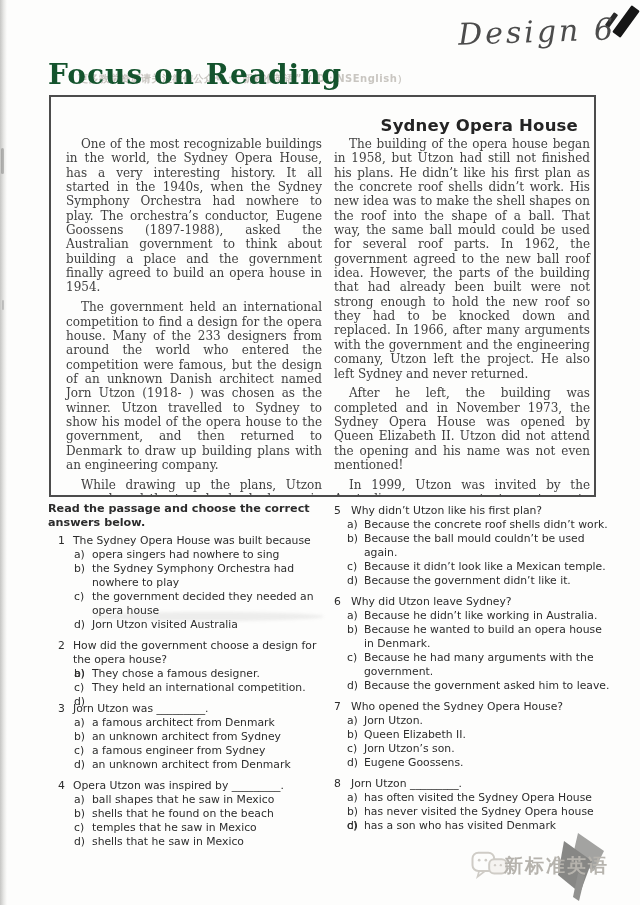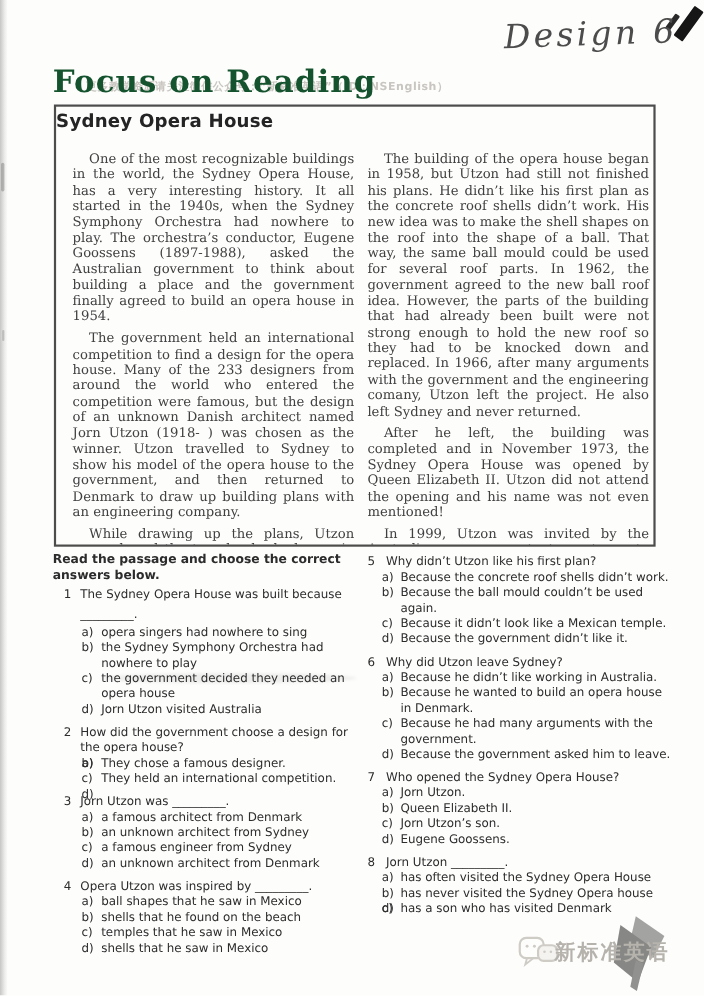--- a/index.html
+++ b/index.html
@@ -30,21 +30,21 @@
   .watermark-top{position:absolute;left:78px;top:72px;width:540px;
     font-family:"DejaVu Sans",sans-serif;font-weight:bold;font-size:10px;
     color:#c9c6c1;letter-spacing:.5px;white-space:nowrap;z-index:1}
   .section-title{position:absolute;left:48px;top:58px;margin:0;
     font-family:"DejaVu Serif",serif;font-size:28px;font-weight:600;
     color:#14532d;letter-spacing:1px;z-index:2}
 
   
   .passage-box{position:absolute;left:49px;top:95px;width:543px;height:398px;
     border:2px solid #4c4c4c;z-index:2;overflow:hidden}
-  .passage-title{position:absolute;top:3px;left:0;right:0;margin:0;text-align:left;
+  .passage-title{position:absolute;top:3px;left:0;right:0;margin:16px;text-align:right;
     font-family:"DejaVu Sans",sans-serif;font-size:16.5px;font-weight:bold;
     color:#242424;letter-spacing:.2px}
   .col{position:absolute;top:40px;width:256px;font-size:12px;line-height:14.35px;
     color:#404040;text-align:justify}
   .col-left{left:15px}
   .col-right{left:283px}
   .para{margin:0 0 5.5px 0;text-indent:15px}
 
   
   .exercise{position:absolute;left:48px;top:502px;width:562px;z-index:2;
@@ -105,21 +105,20 @@
         <p class="para">After he left, the building was completed and in November 1973, the Sydney Opera House was opened by Queen Elizabeth II. Utzon did not attend the opening and his name was not even mentioned!</p>
         <p class="para">In 1999, Utzon was invited by the Australian government to return to Sydney but by then, Utzon was too old to travel. Instead, his son went to see the famous building which his father had designed, but had never visited.</p>
       </div>
   </div>
 
   <div class="exercise">
     <div class="ex-col ex-left">
       <p class="instruction">Read the passage and choose the correct answers below.</p>
     <div class="question">
           <div class="q-head"><span class="q-num">1</span><span class="q-stem">The Sydney Opera House was built because</span></div>
-          <div class="q-blank">_________.</div>
           <div class="option"><span class="opt-label">a)</span><span class="opt-text">opera singers had nowhere to sing</span></div>
           <div class="option"><span class="opt-label">b)</span><span class="opt-text">the Sydney Symphony Orchestra had nowhere to play</span></div>
           <div class="option"><span class="opt-label">c)</span><span class="opt-text">the government decided they needed an opera house</span></div>
           <div class="option"><span class="opt-label">d)</span><span class="opt-text">Jorn Utzon visited Australia</span></div>
         </div>
         <div class="question">
           <div class="q-head"><span class="q-num">2</span><span class="q-stem">How did the government choose a design for the opera house?</span></div>
           <div class="option"><span class="opt-label">a)</span></div>
           <div class="option"><span class="opt-label">b)</span><span class="opt-text">They chose a famous designer.</span></div>
           <div class="option"><span class="opt-label">c)</span><span class="opt-text">They held an international competition.</span></div>

